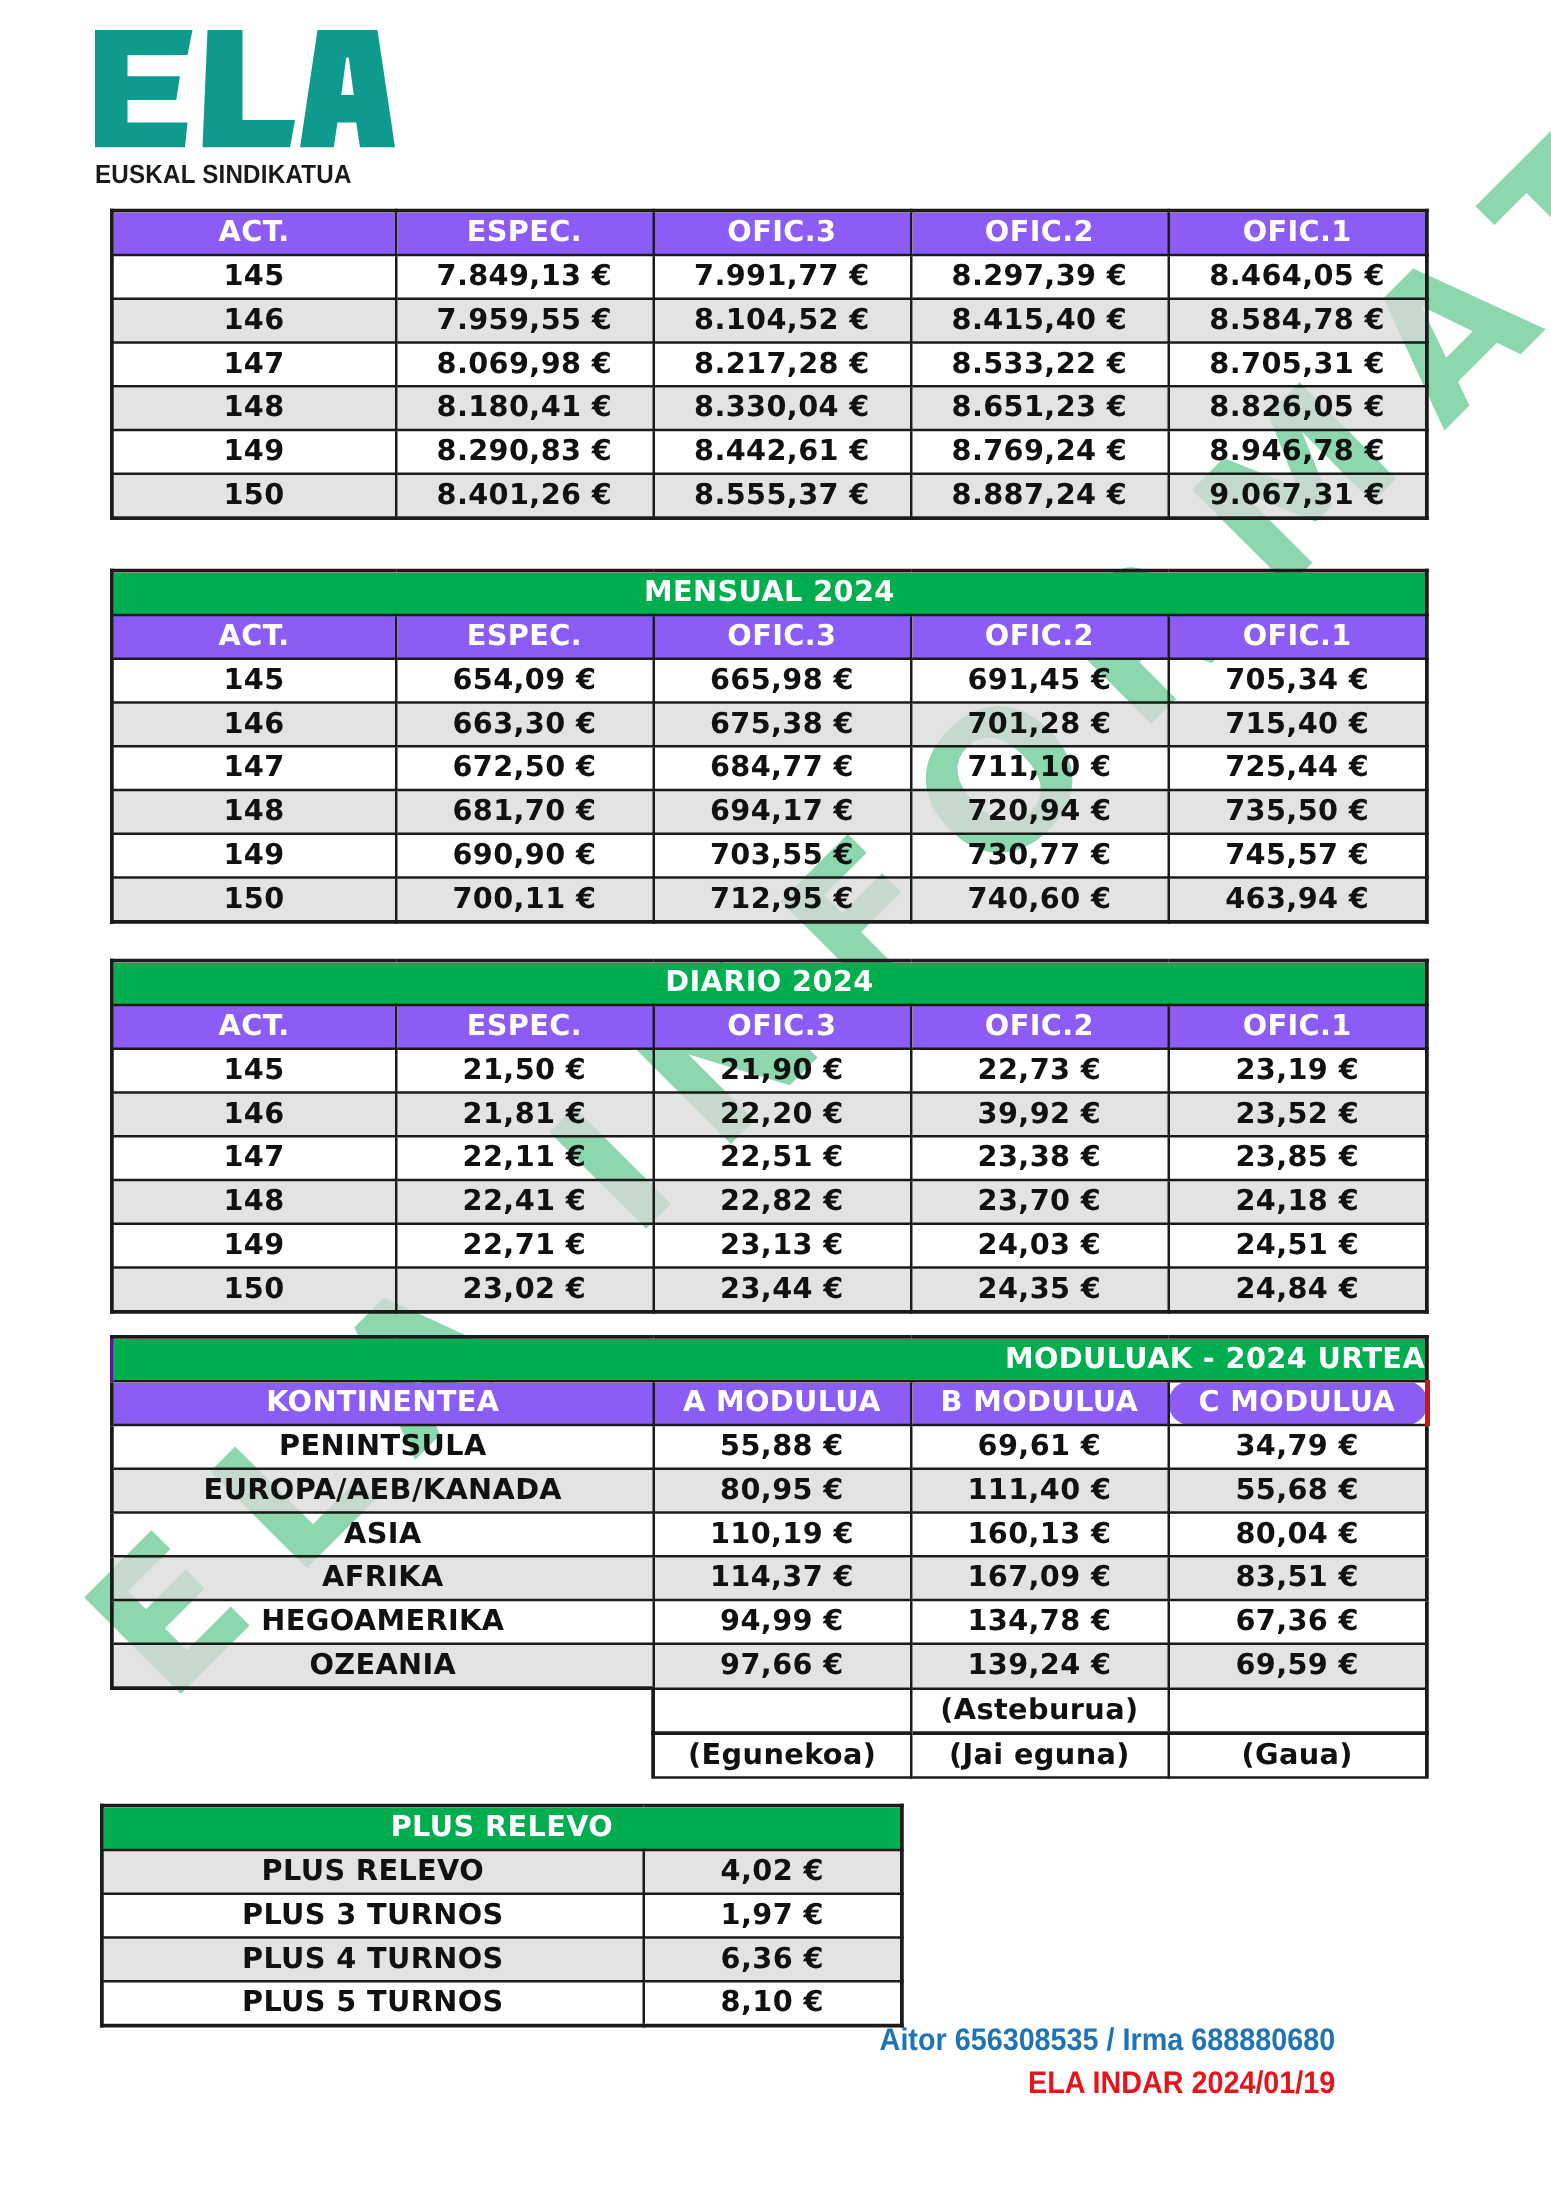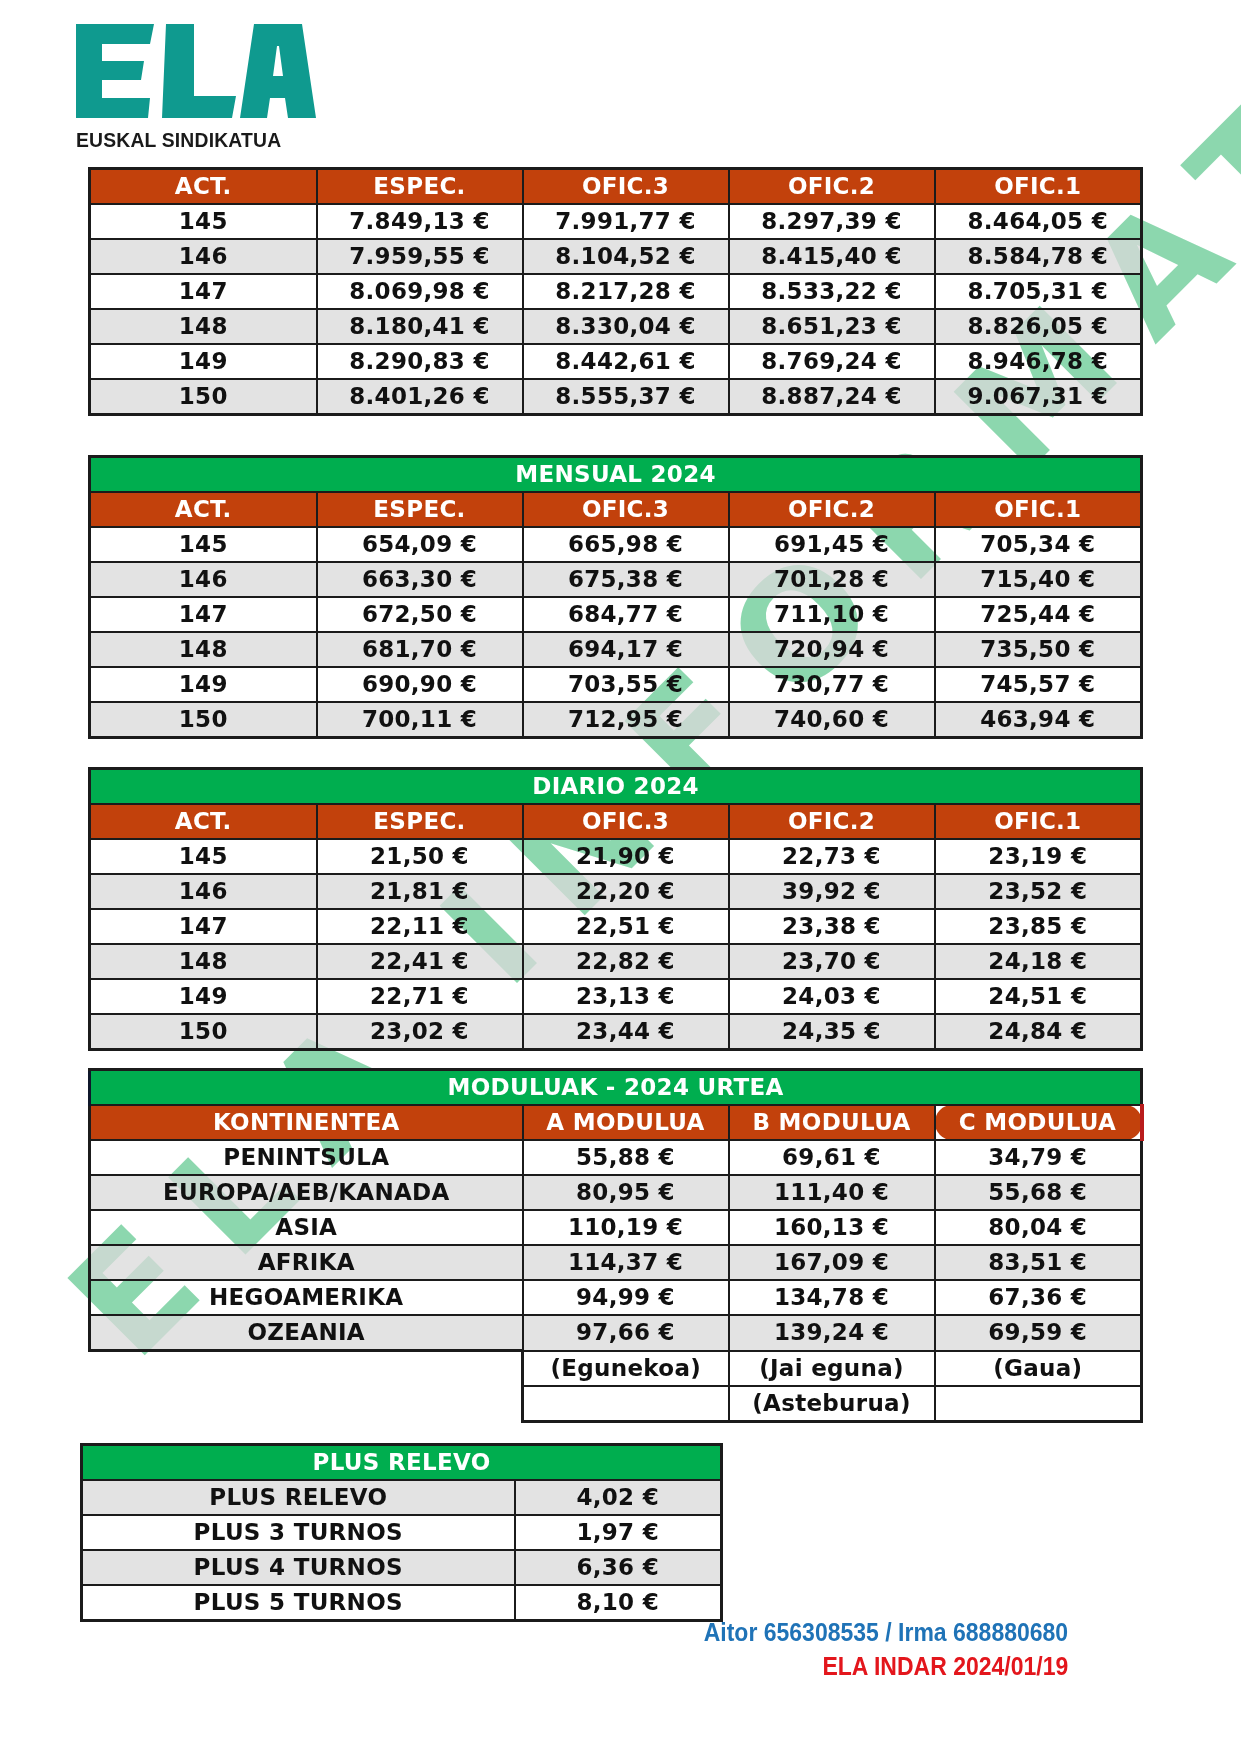--- a/index.html
+++ b/index.html
@@ -22,21 +22,21 @@
     border:3px solid #1b1b1b; z-index:1; background:transparent;
   }
   table.grid td, table.grid th {
     border:2px solid #1b1b1b; padding:0; text-align:center;
     font-weight:bold; font-size:23px; height:33px; line-height:33px;
     white-space:nowrap; overflow:hidden;
     font-family:"DejaVu Sans", sans-serif;
     letter-spacing:0.3px;
   }
   .title-row td { background:#00ae4f; color:#ffffff; font-size:22px; }
-  .head-row th { background:#c2410c; color:#ffffff; font-size:22px; font-weight:bold; }
+  .head-row th { background:#8b5cf6; color:#ffffff; font-size:22px; font-weight:bold; }
   tr.white td { background:rgba(255,255,255,0.0); }
   tr.gray td { background:rgba(217,217,217,0.75); }
   td.blank { border:none !important; background:transparent !important; }
   .contact {
     position:absolute; right:173px; top:1618px; z-index:2;
     font-family:"Liberation Sans", sans-serif; font-weight:bold; font-size:25px;
     color:#1f73b7; text-align:right; white-space:nowrap;
     transform:scaleX(0.92); transform-origin:right center;
   }
   .stamp {
@@ -263,21 +263,21 @@
 
 <table class="grid t-modulos" style="border:none;">
   <colgroup>
       <col style="width:433px">
       <col style="width:206px">
       <col style="width:206px">
       <col style="width:207px">
     </colgroup>
   <tbody>
       <tr class="title-row">
-        <td colspan="4" style="border-top:3px solid #1b1b1b;border-left:3px solid #0f172a;border-right:3px solid #1b1b1b;">MODULUAK - 2024 URTEA</td>
+        <td colspan="4" style="border-top:3px solid #1b1b1b;border-left:3px solid #4c1d95;border-right:3px solid #1b1b1b;text-align:right;">MODULUAK - 2024 URTEA</td>
       </tr>
   <tr class="head-row">
     <th style="border-left:3px solid #1b1b1b;">KONTINENTEA</th>
     <th>A MODULUA</th>
     <th>B MODULUA</th>
     <th style="border-right:4px solid #b91c1c;border-radius:17px;">C MODULUA</th>
   </tr>
   <tr class="white">
     <td style="border-left:3px solid #1b1b1b;">PENINTSULA</td>
     <td>55,88 €</td>
@@ -309,30 +309,30 @@
     <td style="border-right:3px solid #1b1b1b;">67,36 €</td>
   </tr>
   <tr class="gray">
     <td style="border-left:3px solid #1b1b1b;border-bottom:3px solid #1b1b1b;">OZEANIA</td>
     <td>97,66 €</td>
     <td>139,24 €</td>
     <td style="border-right:3px solid #1b1b1b;">69,59 €</td>
   </tr>
   <tr class="white">
     <td class="blank"></td>
+    <td style="border-left:3px solid #1b1b1b;border-bottom:3px solid #1b1b1b;"></td>
+    <td style="border-bottom:3px solid #1b1b1b;">(Asteburua)</td>
+    <td style="border-right:3px solid #1b1b1b;border-bottom:3px solid #1b1b1b;"></td>
+  </tr>
+  <tr class="white">
+    <td class="blank"></td>
     <td style="border-left:3px solid #1b1b1b;">(Egunekoa)</td>
     <td>(Jai eguna)</td>
     <td style="border-right:3px solid #1b1b1b;">(Gaua)</td>
   </tr>
-  <tr class="white">
-    <td class="blank"></td>
-    <td style="border-left:3px solid #1b1b1b;border-bottom:3px solid #1b1b1b;"></td>
-    <td style="border-bottom:3px solid #1b1b1b;">(Asteburua)</td>
-    <td style="border-right:3px solid #1b1b1b;border-bottom:3px solid #1b1b1b;"></td>
-  </tr>
 </tbody>
   </table>
 
 <table class="grid t-plus">
   <colgroup>
       <col style="width:433px">
       <col style="width:207px">
     </colgroup>
   <tbody>
       <tr class="title-row">

